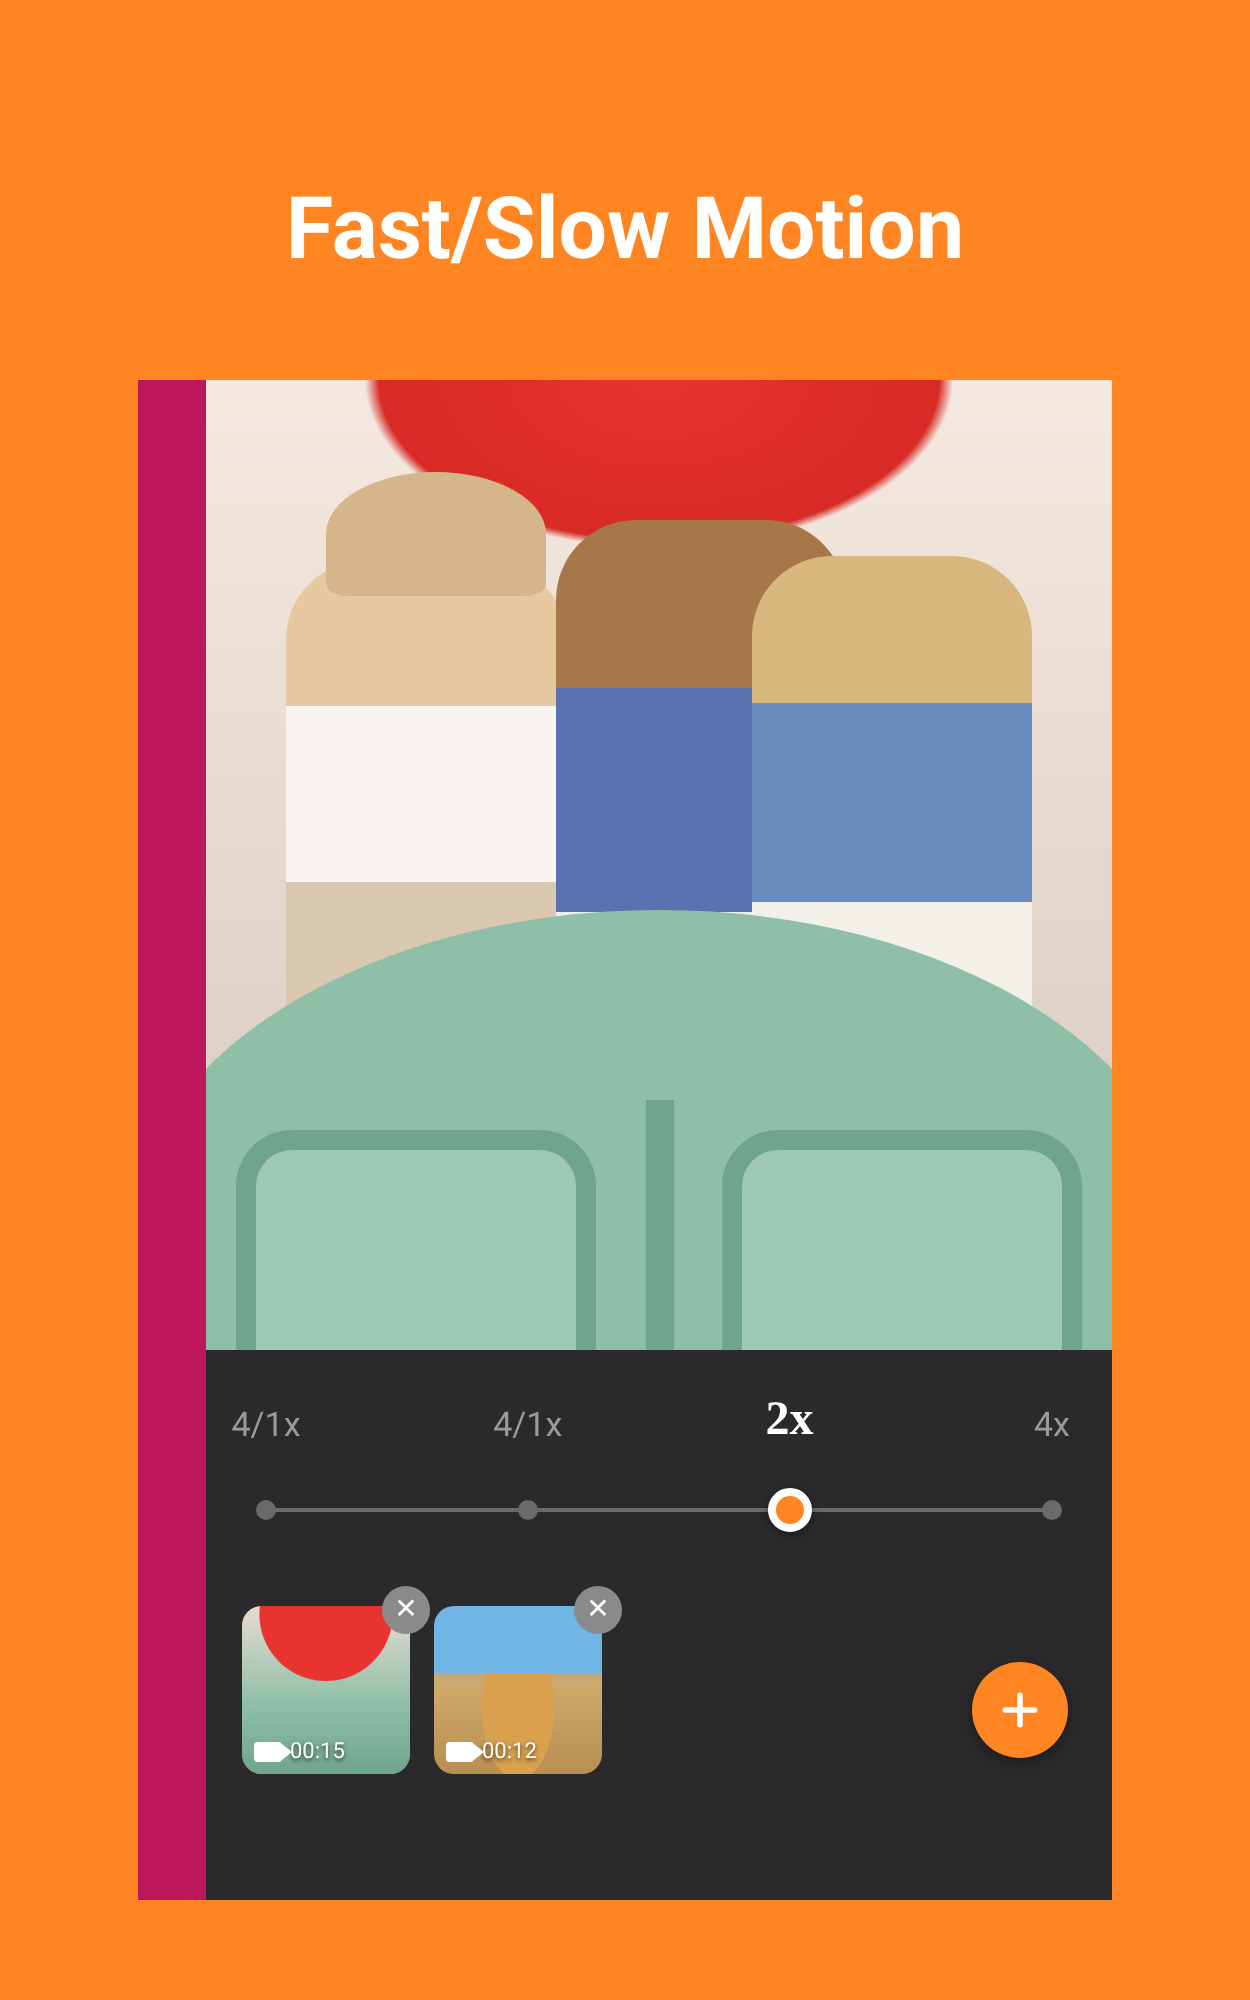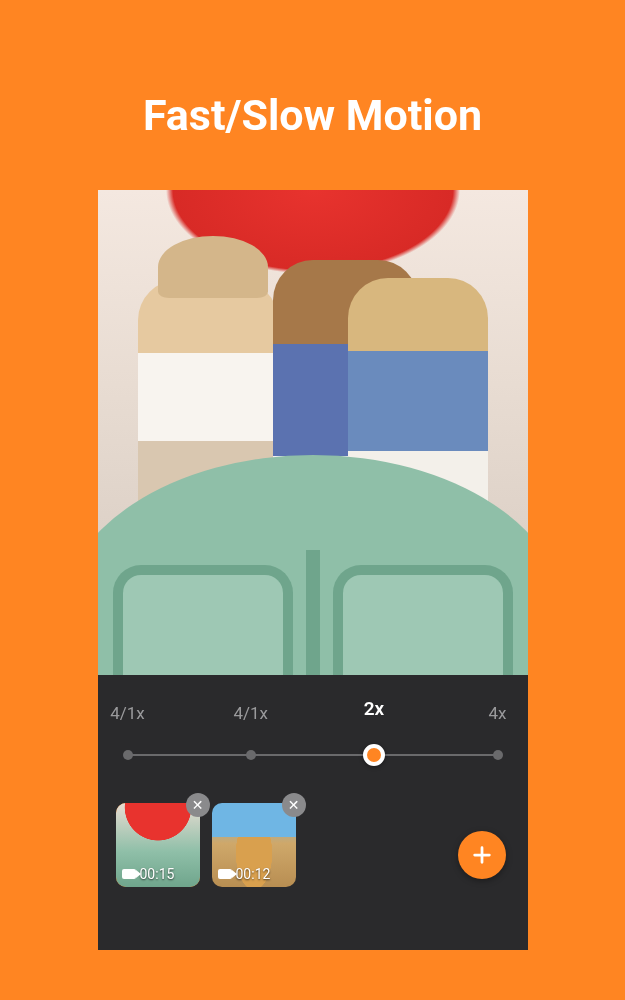--- a/index.html
+++ b/index.html
@@ -15,26 +15,27 @@
     }
     .title {
       color: #fff;
       font-size: 43px;
       font-weight: 700;
       margin-top: 90px;
       margin-bottom: 50px;
       text-align: center;
     }
     .app-frame {
-      width: 430px;
+      width: 487px;
       height: 760px;
-      background: #c2410c;
+      background: #be185d;
       display: flex;
       flex-direction: column;
       overflow: hidden;
+      padding-left: 34px;
     }
     .preview {
       width: 100%;
       height: 485px;
       position: relative;
       overflow: hidden;
     }
     .preview-scene {
       position: absolute; inset: 0;
       background:
@@ -95,23 +96,24 @@
     }
     .speed-label-item {
       position: absolute;
       color: #9a9a9c;
       font-size: 17px;
       top: 0;
       transform: translateX(-50%);
     }
     .speed-label-item.active {
       color: #fff;
-      font-size: 19px;
+      font-size: 24px;
       font-weight: 600;
       top: -6px;
+      font-family: Liberation Serif, serif;
     }
     .slider {
       position: relative;
       height: 24px;
     }
     .slider-track {
       position: absolute;
       top: 50%; left: 0; right: 0;
       height: 2px;
       background: #6a6a6c;
@@ -176,21 +178,21 @@
       font-size: 14px;
       line-height: 1;
       cursor: pointer;
     }
     .clip-meta {
       position: absolute;
       left: 6px; bottom: 5px;
       display: flex; align-items: center;
       gap: 4px;
       color: #fff;
-      font-size: 14px;
+      font-size: 11px;
       text-shadow: 0 1px 2px rgba(0,0,0,0.7);
       margin-top: 19px;
     }
     .video-icon {
       width: 14px; height: 10px;
       background: #fff;
       border-radius: 2px;
       position: relative;
     }
     .video-icon::after {

